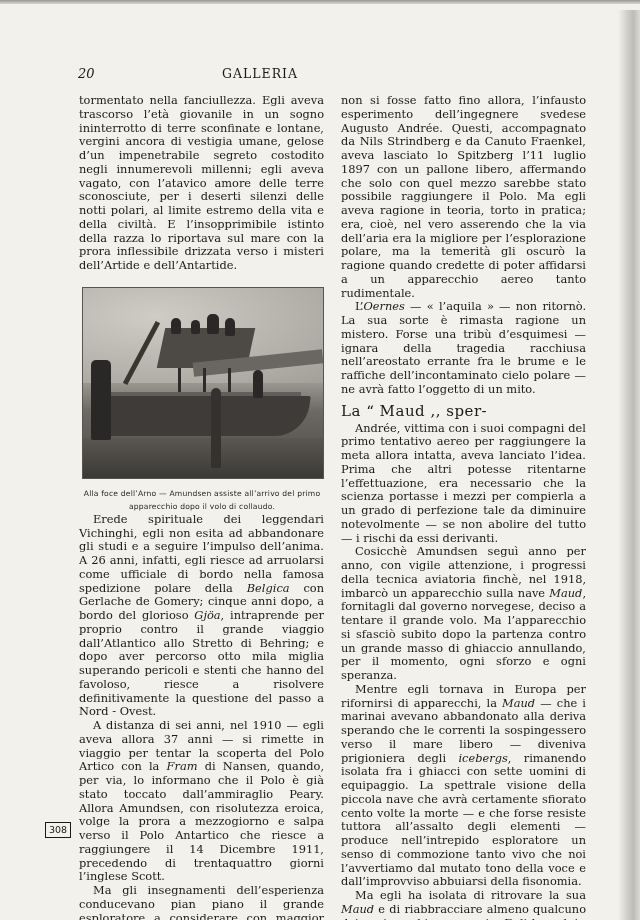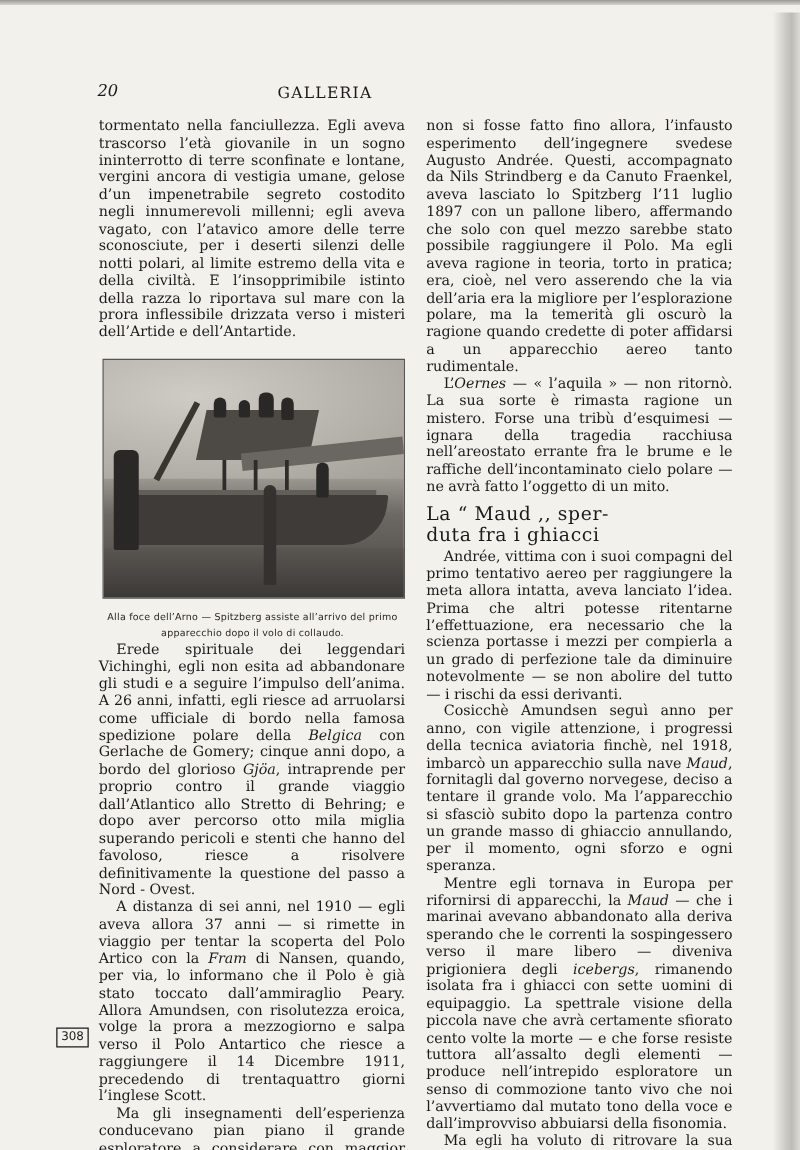--- a/index.html
+++ b/index.html
@@ -102,42 +102,41 @@
       <div class="hull-top"></div>
       <div class="hull"></div>
       <div class="person" style="left:88px;top:30px;width:10px;height:16px"></div>
       <div class="person" style="left:108px;top:32px;width:9px;height:14px"></div>
       <div class="person" style="left:124px;top:26px;width:12px;height:20px"></div>
       <div class="person" style="left:142px;top:30px;width:10px;height:18px"></div>
       <div class="person" style="left:8px;top:72px;width:20px;height:80px"></div>
       <div class="person" style="left:170px;top:82px;width:10px;height:28px"></div>
       <div class="person" style="left:128px;top:100px;width:10px;height:80px;background:#34312e"></div>
     </div>
-    <div class="caption">Alla foce dell’Arno — Spitzberg assiste all’arrivo del primo apparecchio dopo il volo di collaudo.</div>
+    <div class="caption">Alla foce dell’Arno — Amundsen assiste all’arrivo del primo apparecchio dopo il volo di collaudo.</div>
   </div>
 
   <p class="indent after-fig"><span>Erede spirituale dei leggendari Vichinghi, egli non esita ad abbandonare gli studi e a seguire l’impulso dell’anima. A 26 anni, infatti, egli riesce ad arruolarsi come ufficiale di bordo nella famosa spedizione polare della </span><em>Belgica</em><span> con Gerlache de Gomery; cinque anni dopo, a bordo del glorioso </span><em>Gjöa</em><span>, intraprende per proprio contro il grande viaggio dall’Atlantico allo Stretto di Behring; e dopo aver percorso otto mila miglia superando pericoli e stenti che hanno del favoloso, riesce a risolvere definitivamente la questione del passo a Nord - Ovest.</span></p>
 
   <p class="indent"><span>A distanza di sei anni, nel 1910 — egli aveva allora 37 anni — si rimette in viaggio per tentar la scoperta del Polo Artico con la </span><em>Fram</em><span> di Nansen, quando, per via, lo informano che il Polo è già stato toccato dall’ammiraglio Peary. Allora Amundsen, con risolutezza eroica, volge la prora a mezzogiorno e salpa verso il Polo Antartico che riesce a raggiungere il 14 Dicembre 1911, precedendo di trentaquattro giorni l’inglese Scott.</span></p>
 
   <p class="indent">Ma gli insegnamenti dell’esperienza conducevano pian piano il grande esploratore a considerare con maggior serietà di quanto</p>
 </div>
 
 <div class="col col-right">
   <p>non si fosse fatto fino allora, l’infausto esperimento dell’ingegnere svedese Augusto Andrée. Questi, accompagnato da Nils Strindberg e da Canuto Fraenkel, aveva lasciato lo Spitzberg l’11 luglio 1897 con un pallone libero, affermando che solo con quel mezzo sarebbe stato possibile raggiungere il Polo. Ma egli aveva ragione in teoria, torto in pratica; era, cioè, nel vero asserendo che la via dell’aria era la migliore per l’esplorazione polare, ma la temerità gli oscurò la ragione quando credette di poter affidarsi a un apparecchio aereo tanto rudimentale.</p>
 
   <p class="indent"><span>L’</span><em>Oernes</em><span> — « l’aquila » — non ritornò. La sua sorte è rimasta ragione un mistero. Forse una tribù d’esquimesi — ignara della tragedia racchiusa nell’areostato errante fra le brume e le raffiche dell’incontaminato cielo polare — ne avrà fatto l’oggetto di un mito.</span></p>
 
   <div class="subhead">
     <div>La “ Maud ,, sper-</div>
-    <div>duta fra i ghiacci</div>
   </div>
 
   <p class="indent">Andrée, vittima con i suoi compagni del primo tentativo aereo per raggiungere la meta allora intatta, aveva lanciato l’idea. Prima che altri potesse ritentarne l’effettuazione, era necessario che la scienza portasse i mezzi per compierla a un grado di perfezione tale da diminuire notevolmente — se non abolire del tutto — i rischi da essi derivanti.</p>
 
   <p class="indent"><span>Cosicchè Amundsen seguì anno per anno, con vigile attenzione, i progressi della tecnica aviatoria finchè, nel 1918, imbarcò un apparecchio sulla nave </span><em>Maud</em><span>, fornitagli dal governo norvegese, deciso a tentare il grande volo. Ma l’apparecchio si sfasciò subito dopo la partenza contro un grande masso di ghiaccio annullando, per il momento, ogni sforzo e ogni speranza.</span></p>
 
   <p class="indent"><span>Mentre egli tornava in Europa per rifornirsi di apparecchi, la </span><em>Maud</em><span> — che i marinai avevano abbandonato alla deriva sperando che le correnti la sospingessero verso il mare libero — diveniva prigioniera degli </span><em>icebergs</em><span>, rimanendo isolata fra i ghiacci con sette uomini di equipaggio. La spettrale visione della piccola nave che avrà certamente sfiorato cento volte la morte — e che forse resiste tuttora all’assalto degli elementi — produce nell’intrepido esploratore un senso di commozione tanto vivo che noi l’avvertiamo dal mutato tono della voce e dall’improvviso abbuiarsi della fisonomia.</span></p>
 
-  <p class="indent"><span>Ma egli ha voluto di ritrovare la sua </span><em>Maud</em><span> e di riabbracciare almeno qualcuno dei suoi vecchi compagni... Egli ha voluto esplicitamente dichiararci che questa fiducia gli proviene soprattutto dalla perfezione degli apparecchi costruiti per lui a Marina di</span></p>
+  <p class="indent"><span>Ma egli ha isolata di ritrovare la sua </span><em>Maud</em><span> e di riabbracciare almeno qualcuno dei suoi vecchi compagni... Egli ha voluto esplicitamente dichiararci che questa fiducia gli proviene soprattutto dalla perfezione degli apparecchi costruiti per lui a Marina di</span></p>
 </div>
 
 <div class="folio">308</div>
 
 </body></html>

